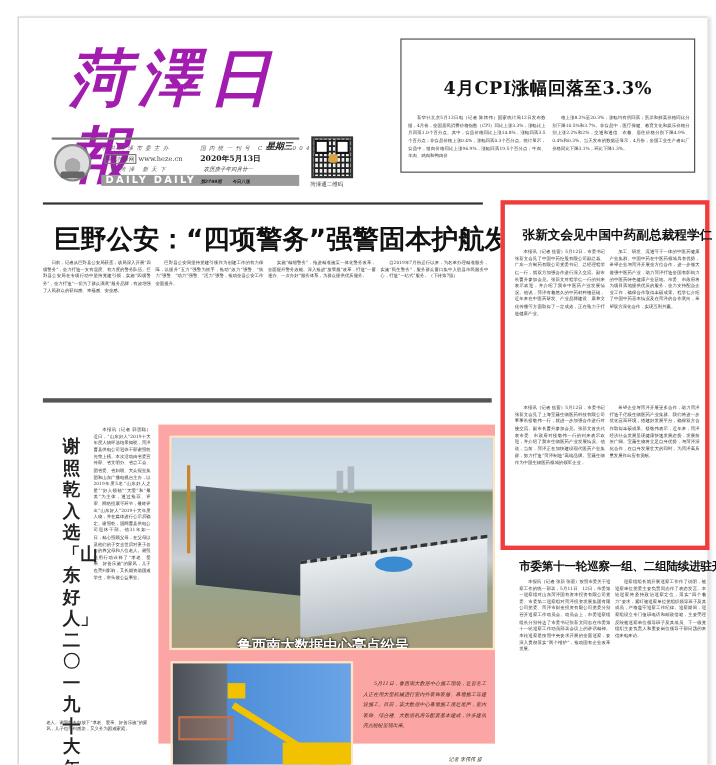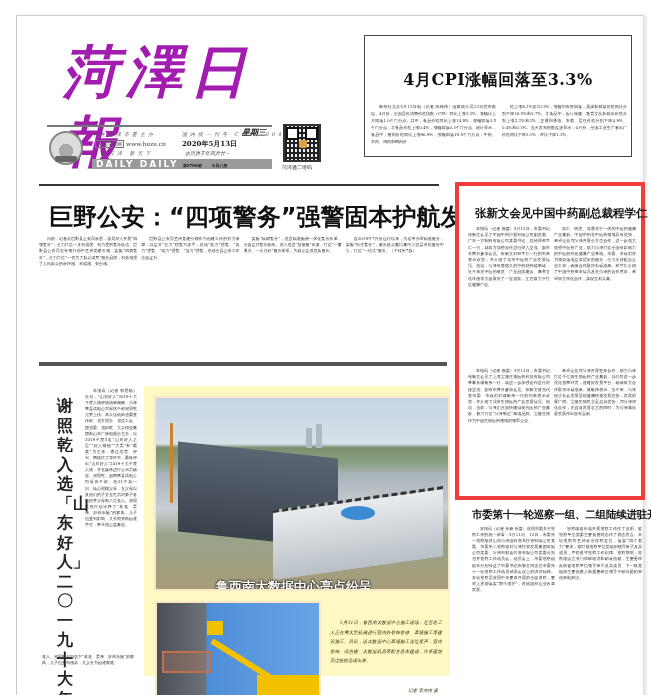--- a/index.html
+++ b/index.html
@@ -86,21 +86,21 @@
 
   
   .vert-title {
     position: absolute; left: 40px; top: 380px; width: 16px;
     font-size: 16px; line-height: 19.5px; font-weight: bold; color: #222; text-align: center; word-break: break-all;
   }
   .vert-body { position: absolute; left: 68px; top: 372px; width: 52px; height: 265px; font-size: 4px; line-height: 6.1px; color: #333; overflow: hidden; text-indent: 8px; text-align: justify; }
   .vert-tail { position: absolute; left: 25px; top: 638px; width: 96px; height: 22px; font-size: 4px; line-height: 6.2px; color: #333; overflow: hidden; }
 
   
-  .feature { position: absolute; left: 127px; top: 370px; width: 306px; height: 290px; background: #fef9c3; }
+  .feature { position: absolute; left: 127px; top: 370px; width: 306px; height: 290px; background: #fca5a5; }
   .photo1 {
     position: absolute; left: 10px; top: 10px; width: 296px; height: 195px; border: 2px solid #fbe7c6;
     background:
       linear-gradient(180deg, #c7d6e4 0%, #d6e0e8 24%, #7c8f6e 26%, #8aa080 34%, #a9b3ba 40%, #c9cfd3 58%, #98a38a 72%, #a79c7a 100%);
     overflow: hidden;
   }
   .bldg-dark { position: absolute; left: 22px; top: 52px; width: 160px; height: 90px; background: linear-gradient(180deg,#5b6572,#39414b); transform: skewY(6deg); }
   .bldg-white { position: absolute; left: 117px; top: 100px; width: 170px; height: 70px; background: linear-gradient(180deg,#e8ecef,#b8c0c6); transform: skewY(-8deg); border-top: 3px dashed #333; }
   .bldg-dome { position: absolute; left: 185px; top: 108px; width: 34px; height: 14px; border-radius: 50%; background: #3a8bd2; }
   .tower { position: absolute; top: 30px; width: 6px; height: 20px; background: #b0b8c2; }

